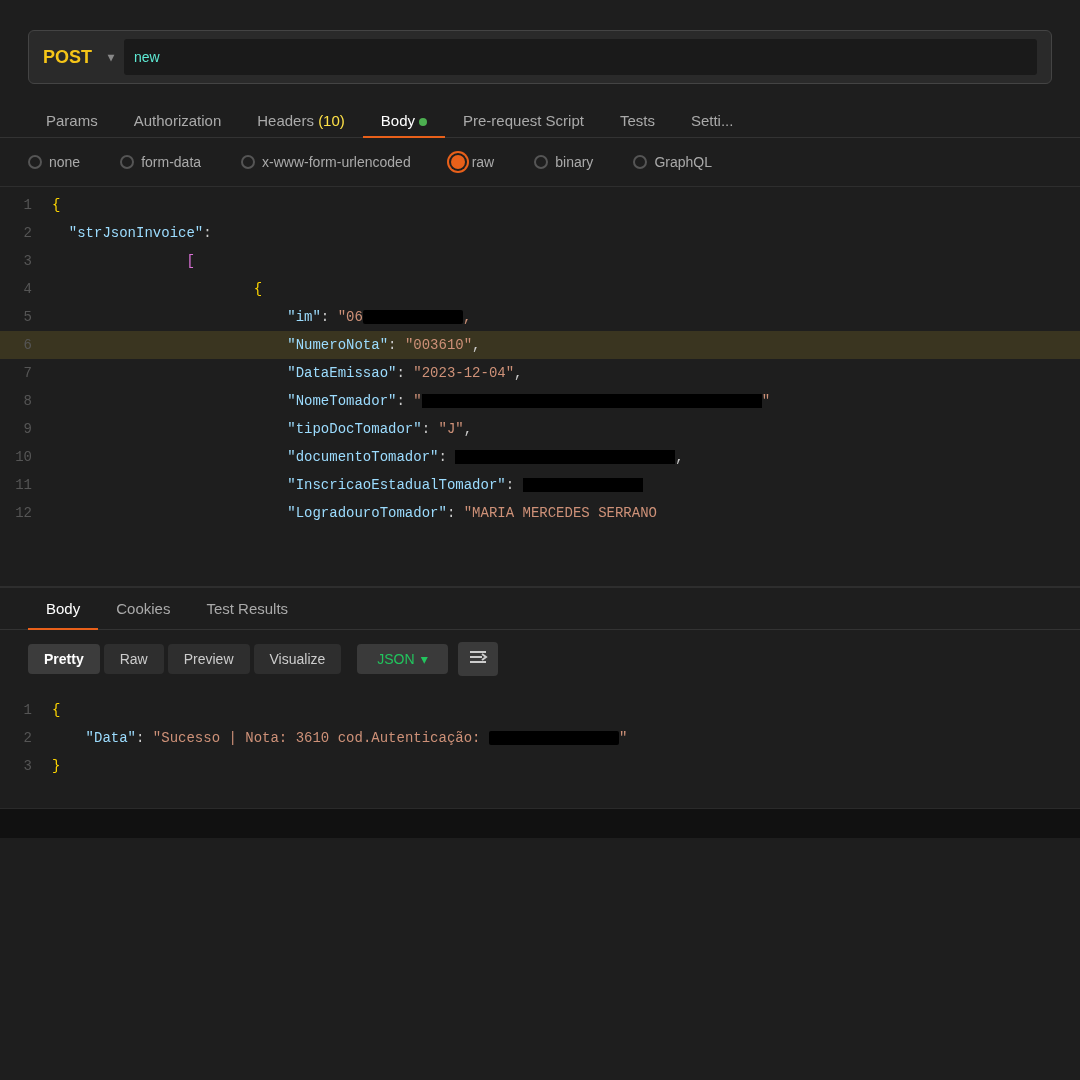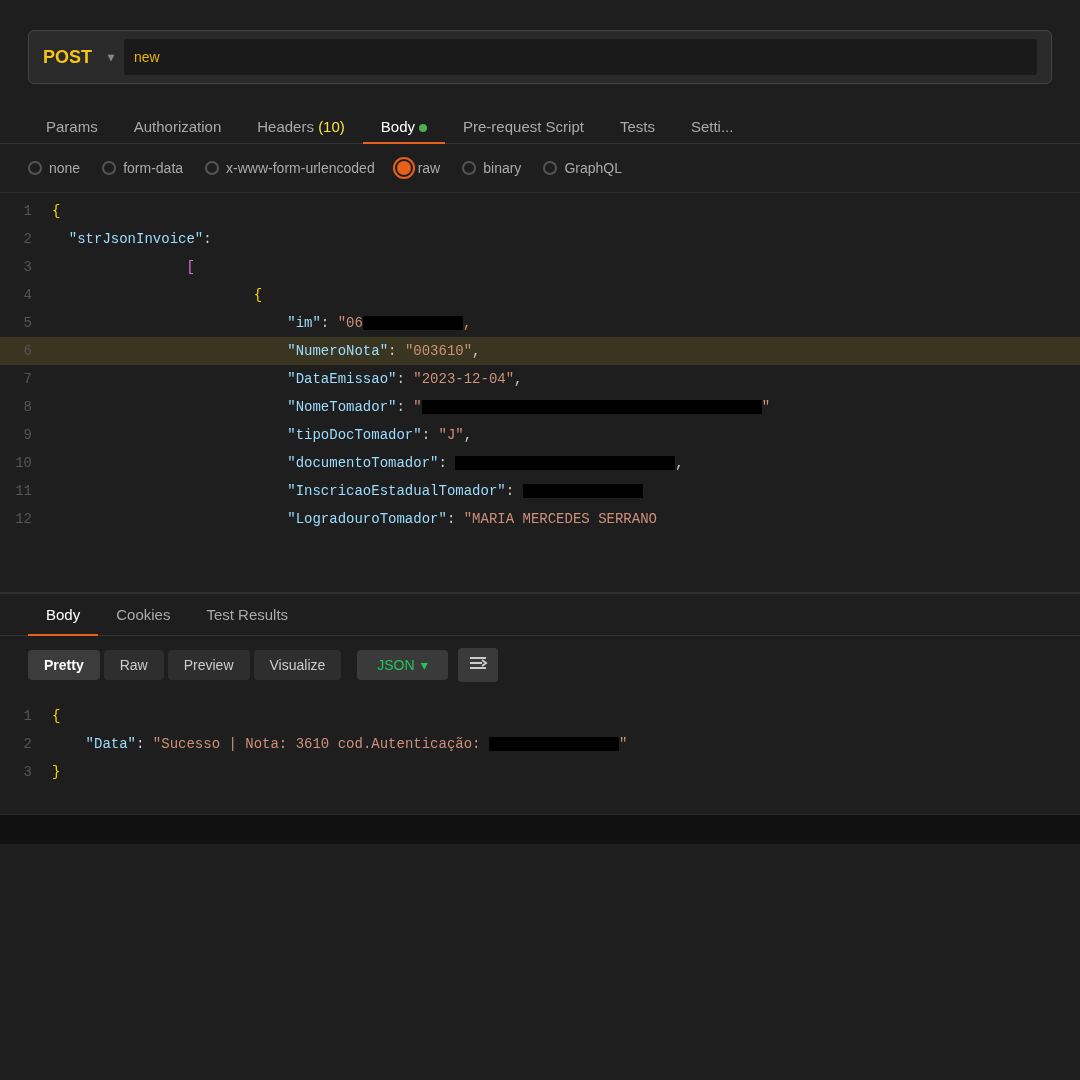--- a/index.html
+++ b/index.html
@@ -52,33 +52,33 @@
     .method-badge .chevron {
       font-size: 12px;
       color: #888;
     }
 
     .url-input {
       flex: 1;
       background: #1a1a1a;
       border: none;
       border-radius: 3px;
-      color: #eab308;
+      color: #5eead4;
       font-size: 14px;
       padding: 6px 10px;
       height: 36px;
       font-family: Arial, sans-serif;
     }
 
     
     .tabs-row {
       display: flex;
       align-items: center;
       padding: 0 28px;
-      margin-top: 26px;
+      margin-top: 20px;
       border-bottom: 1px solid #333;
       gap: 0;
     }
 
     .tab-item {
       font-family: Arial, sans-serif;
       font-size: 15px;
       color: #aaa;
       padding: 8px 18px;
       cursor: pointer;
@@ -112,21 +112,21 @@
       border-radius: 50%;
       margin-left: 4px;
       vertical-align: middle;
     }
 
     
     .body-types {
       display: flex;
       align-items: center;
       padding: 16px 28px;
-      gap: 22px;
+      gap: 40px;
       background: #1e1e1e;
     }
 
     .radio-option {
       display: flex;
       align-items: center;
       gap: 7px;
       font-family: Arial, sans-serif;
       font-size: 14px;
       color: #aaa;

